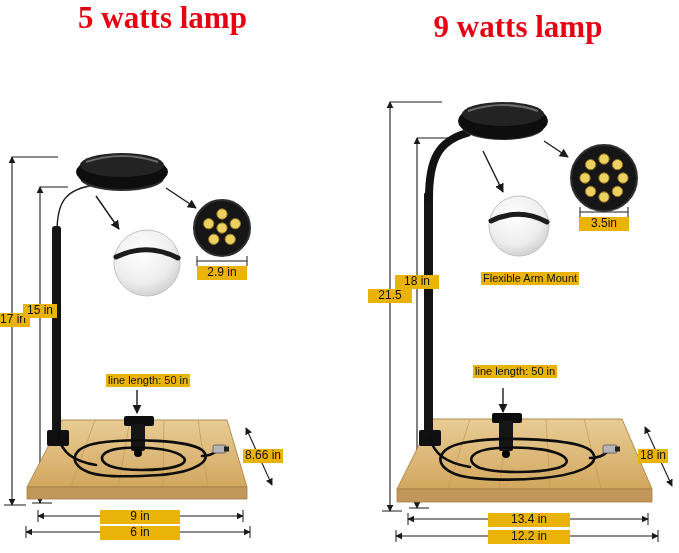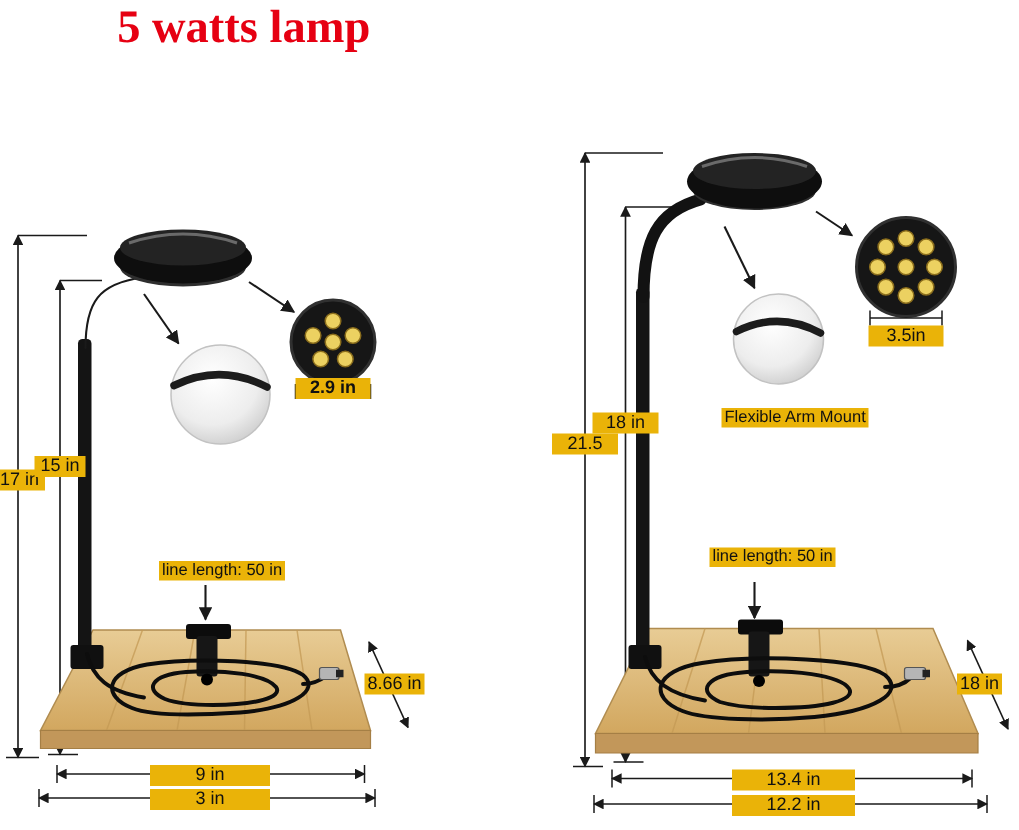--- a/index.html
+++ b/index.html
@@ -214,28 +214,29 @@
         <line class="tick" x1="408" y1="513" x2="408" y2="525"></line>
         <line class="tick" x1="648" y1="513" x2="648" y2="525"></line>
         <line class="dimline" x1="396" y1="536" x2="658" y2="536" marker-start="url(#ah)" marker-end="url(#ah)"></line>
         <line class="tick" x1="396" y1="530" x2="396" y2="542"></line>
         <line class="tick" x1="658" y1="530" x2="658" y2="542"></line>
       </g>
     </g>
   </svg>
 
   <span class="title" style="left:40px; top:0px; width:245px;">5 watts lamp</span>
+  <span class="title" style="left:392px; top:9px; width:252px;">9 watts lamp</span>
 
   <span class="label center" style="left:-4px; top:313px; width:34px;">17 in</span>
   <span class="label center" style="left:23px; top:304px; width:34px;">15 in</span>
-  <span class="label center" style="left:197px; top:252px; width:50px;font-weight:bold;">2.9 in</span>
+  <span class="label center" style="left:197px; top:266px; width:50px;">2.9 in</span>
   <span class="label small" style="left:106px; top:374px;">line length: 50 in</span>
   <span class="label" style="left:243px; top:449px;">8.66 in</span>
   <span class="label center" style="left:100px; top:510px; width:80px;">9 in</span>
-  <span class="label center" style="left:100px; top:526px; width:80px;">3 in</span>
+  <span class="label center" style="left:100px; top:526px; width:80px;">6 in</span>
 
   <span class="label center" style="left:368px; top:289px; width:44px;">21.5</span>
   <span class="label center" style="left:395px; top:275px; width:44px;">18 in</span>
   <span class="label center" style="left:579px; top:217px; width:50px;">3.5in</span>
   <span class="label small" style="left:481px; top:272px;">Flexible Arm Mount</span>
   <span class="label small" style="left:473px; top:365px;">line length: 50 in</span>
   <span class="label" style="left:638px; top:449px;">18 in</span>
   <span class="label center" style="left:488px; top:513px; width:82px;">13.4 in</span>
   <span class="label center" style="left:488px; top:530px; width:82px;">12.2 in</span>
 

